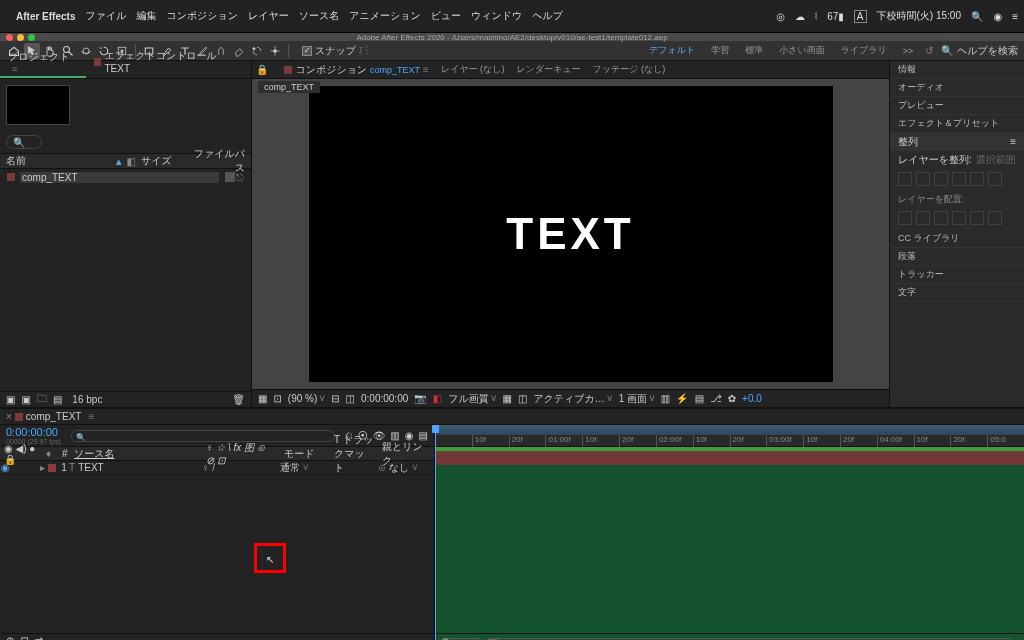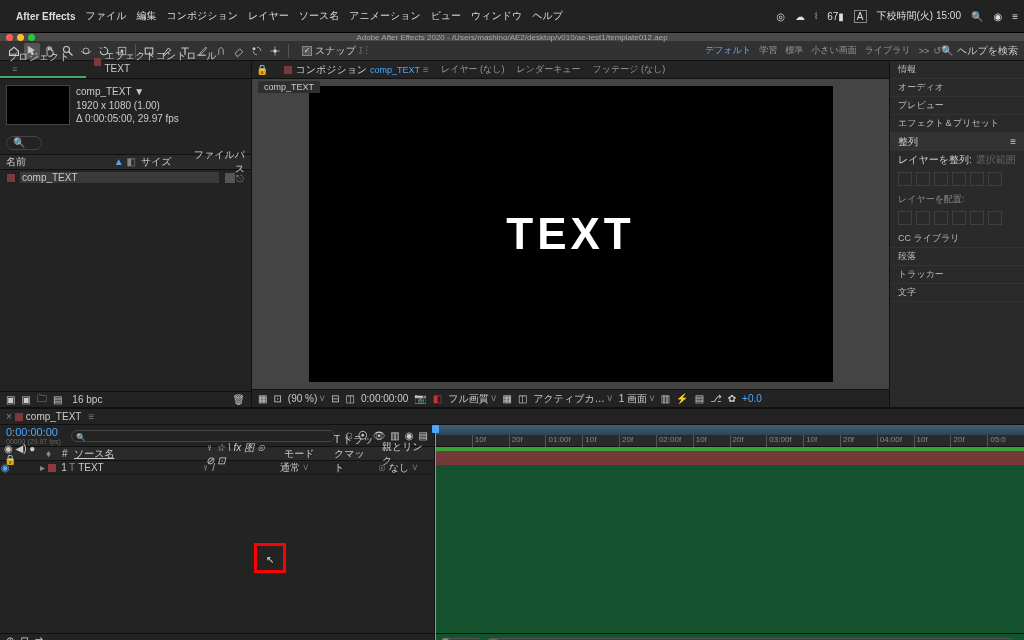--- a/index.html
+++ b/index.html
@@ -19,21 +19,21 @@
   .traffic{display:flex;gap:4px;}
   .tl{width:7px;height:7px;border-radius:50%;}
   .doc-title .name{position:absolute;left:50%;transform:translateX(-50%);font-size:8px;color:#aaa;}
   
   .toolbar{height:20px;background:#323232;display:flex;align-items:center;padding:0 6px;gap:2px;border-bottom:1px solid #111;}
   .tool{width:16px;height:16px;display:flex;align-items:center;justify-content:center;color:#ccc;border-radius:2px;}
   .tool.sel{background:#555;}
   .tool svg{width:12px;height:12px;fill:#ccc;stroke:#ccc;}
   .toolbar .sep{width:1px;height:14px;background:#555;margin:0 3px;}
   .toolbar .snap{display:flex;align-items:center;gap:3px;margin-left:8px;font-size:9px;}
-  .toolbar .workspace{margin-left:auto;display:flex;align-items:center;}
+  .toolbar .workspace{margin-left:auto;display:flex;gap:8px;align-items:center;}
   .toolbar .ws-item{font-size:9px;color:#999;padding:2px 4px;}
   .toolbar .ws-item.active{color:#5cb3ff;}
   .toolbar .search{display:flex;align-items:center;gap:3px;font-size:9px;color:#888;}
   
   .app{display:flex;height:346px;width:100%;}
   .col{display:flex;flex-direction:column;}
   .panel-tabs{height:18px;background:#232323;display:flex;align-items:flex-end;border-bottom:1px solid #111;}
   .panel-tab{padding:2px 8px;font-size:9px;color:#999;border-bottom:2px solid transparent;}
   .panel-tab.active{color:#eee;border-bottom:2px solid #4a6;}
   .panel-tab .x{margin-left:4px;color:#777;font-size:9px;}
@@ -262,25 +262,20 @@
   <div class="col project">
     <div class="panel-tabs">
       <div class="panel-tab active"><span>プロジェクト</span><span class="x">≡</span></div>
       <div class="panel-tab" style="display:flex;align-items:center;gap:3px;">
           <span style="width:8px;height:8px;background:#7a3a3a;display:inline-block;"></span>
           <span>エフェクトコントロール TEXT</span>
         </div>
     </div>
     <div class="proj-top">
       <div class="thumb"></div>
-      <div class="proj-meta">
-        <div>comp_TEXT ▼</div>
-        <div>1920 x 1080 (1.00)</div>
-        <div>Δ 0:00:05:00, 29.97 fps</div>
-      </div>
     </div>
     <div class="proj-search">
         <span style="color:#777;">🔍</span>
       </div>
     <div class="proj-head">
       <div class="c1">名前</div>
       <span style="color:#5aa3e8;margin-right:3px">▲</span>
       <span style="color:#888;margin-right:5px;">◧</span>
       <div class="c2">サイズ</div>
       <div class="c3">ファイルパス</div>

